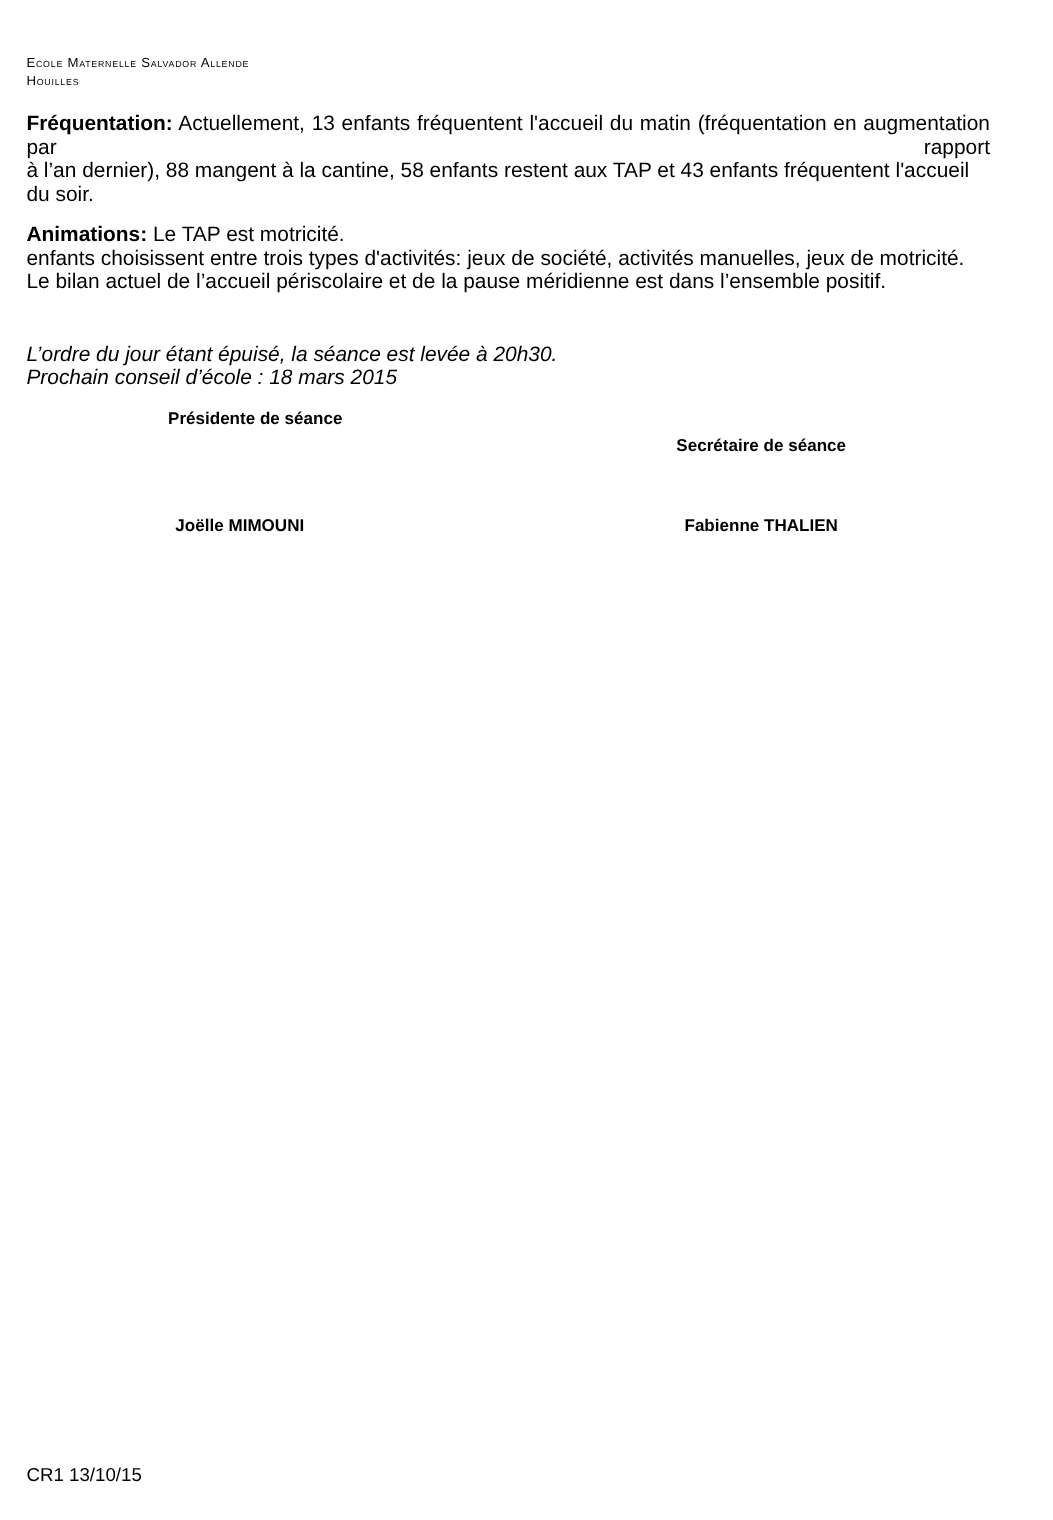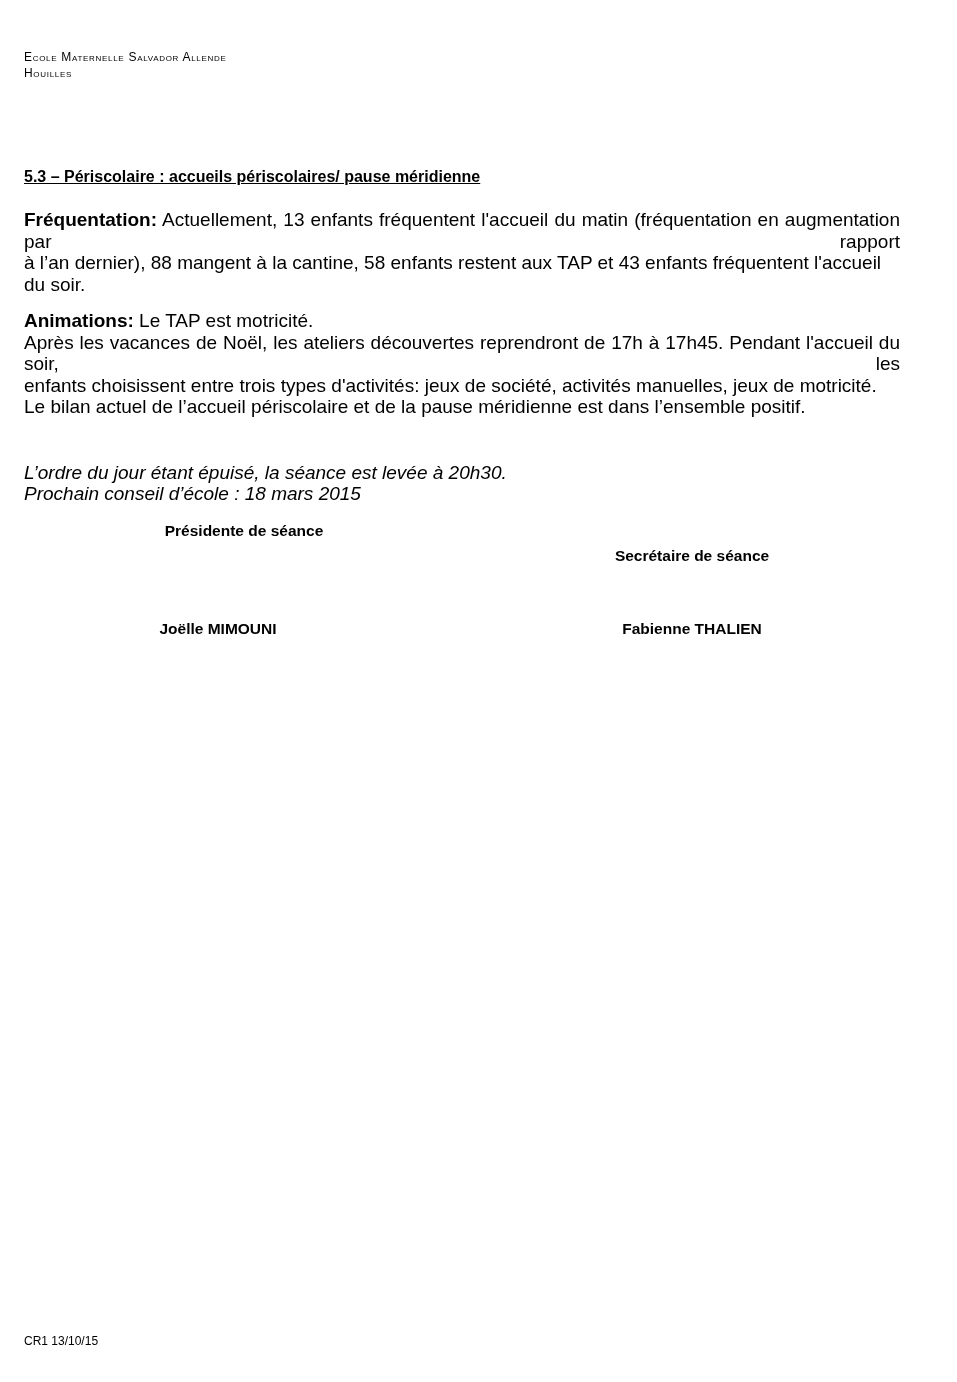--- a/index.html
+++ b/index.html
@@ -52,53 +52,51 @@
     font-weight: 700;
   }
   .sig-row .sig {
     position: absolute;
     top: 0;
     transform: translateX(-50%);
     white-space: nowrap;
   }
   .sig-roles { margin-top: 17px; }
   .sig-names { margin-top: 76px; }
-  .pos-president-role  { left: 220px; } 
+  .pos-president-role  { left: 208px; } 
   .pos-secretary-role  { left: 668px; margin-top: 25px; } 
   .pos-president-name  { left: 194px; } 
   .pos-secretary-name  { left: 668px; } 
   .footer-ref {
     position: absolute;
     left: 24px;
     top: 1332px;
-    font-size: 12px;
+    font-size: 17px;
     line-height: 18px;
   }
 </style>
 </head>
 <body>
 
 <div class="page">
   <div class="content">
 
     <div class="letterhead">
       <div>Ecole Maternelle Salvador Allende</div>
       <div>Houilles</div>
     </div>
 
-    <div class="section-title">5.3 – Périscolaire : accueils périscolaires/ pause méridienne</div>
 
     <div class="para para-frequentation">
       <div class="line just"><span class="lbl">Fréquentation:</span><span> Actuellement, 13 enfants fréquentent l'accueil du matin (fréquentation en augmentation par rapport</span></div>
       <div class="line">à l’an dernier), 88 mangent à la cantine, 58 enfants restent aux TAP et 43 enfants fréquentent l'accueil du soir.</div>
     </div>
 
     <div class="para para-animations">
       <div class="line"><span class="lbl">Animations:</span><span> Le TAP est motricité.</span></div>
-      <div class="line just">Après les vacances de Noël, les ateliers découvertes reprendront de 17h à 17h45. Pendant l'accueil du soir, les</div>
       <div class="line">enfants choisissent entre trois types d'activités: jeux de société, activités manuelles, jeux de motricité.</div>
       <div class="line">Le bilan actuel de l’accueil périscolaire et de la pause méridienne est dans l’ensemble positif.</div>
     </div>
 
     <div class="para para-closing">
       <div class="line">L’ordre du jour étant épuisé, la séance est levée à 20h30.</div>
       <div class="line">Prochain conseil d’école : 18 mars 2015</div>
     </div>
 
     <div class="sig-row sig-roles">

